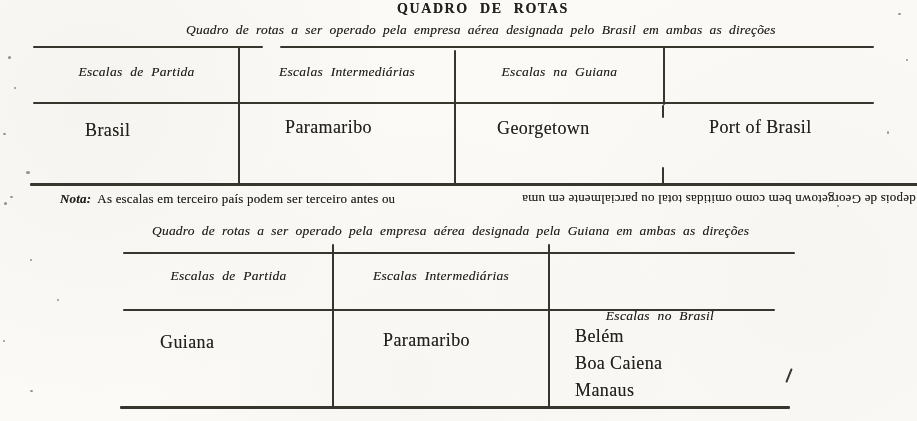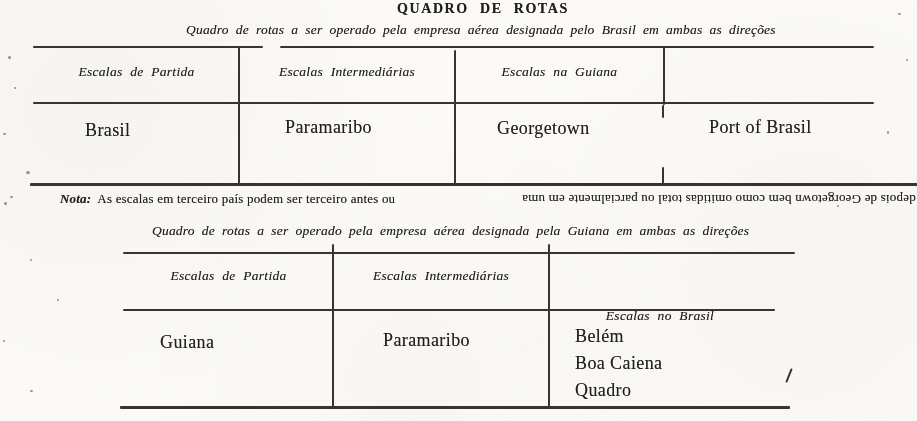--- a/index.html
+++ b/index.html
@@ -108,21 +108,21 @@
 
     <div class="cell" style="left:37px;top:80px;">
       <div>Guiana</div>
     </div>
     <div class="cell" style="left:260px;top:78px;">
       <div>Paramaribo</div>
     </div>
     <div class="cell lh27" style="left:452px;top:71px;">
       <div>Belém</div>
       <div>Boa Caiena</div>
-      <div>Quadro</div>
+      <div>Manaus</div>
     </div>
   </div>
 
   <div class="slash" style="left:788px;top:368px;"></div>
   <div class="speck" style="left:8px;top:56px;width:3px;height:3px;"></div>
   <div class="speck" style="left:14px;top:87px;width:2px;height:2px;"></div>
   <div class="speck" style="left:3px;top:133px;width:3px;height:2px;"></div>
   <div class="speck" style="left:26px;top:171px;width:4px;height:3px;"></div>
   <div class="speck" style="left:10px;top:196px;width:3px;height:2px;"></div>
   <div class="speck" style="left:4px;top:202px;width:3px;height:3px;"></div>

